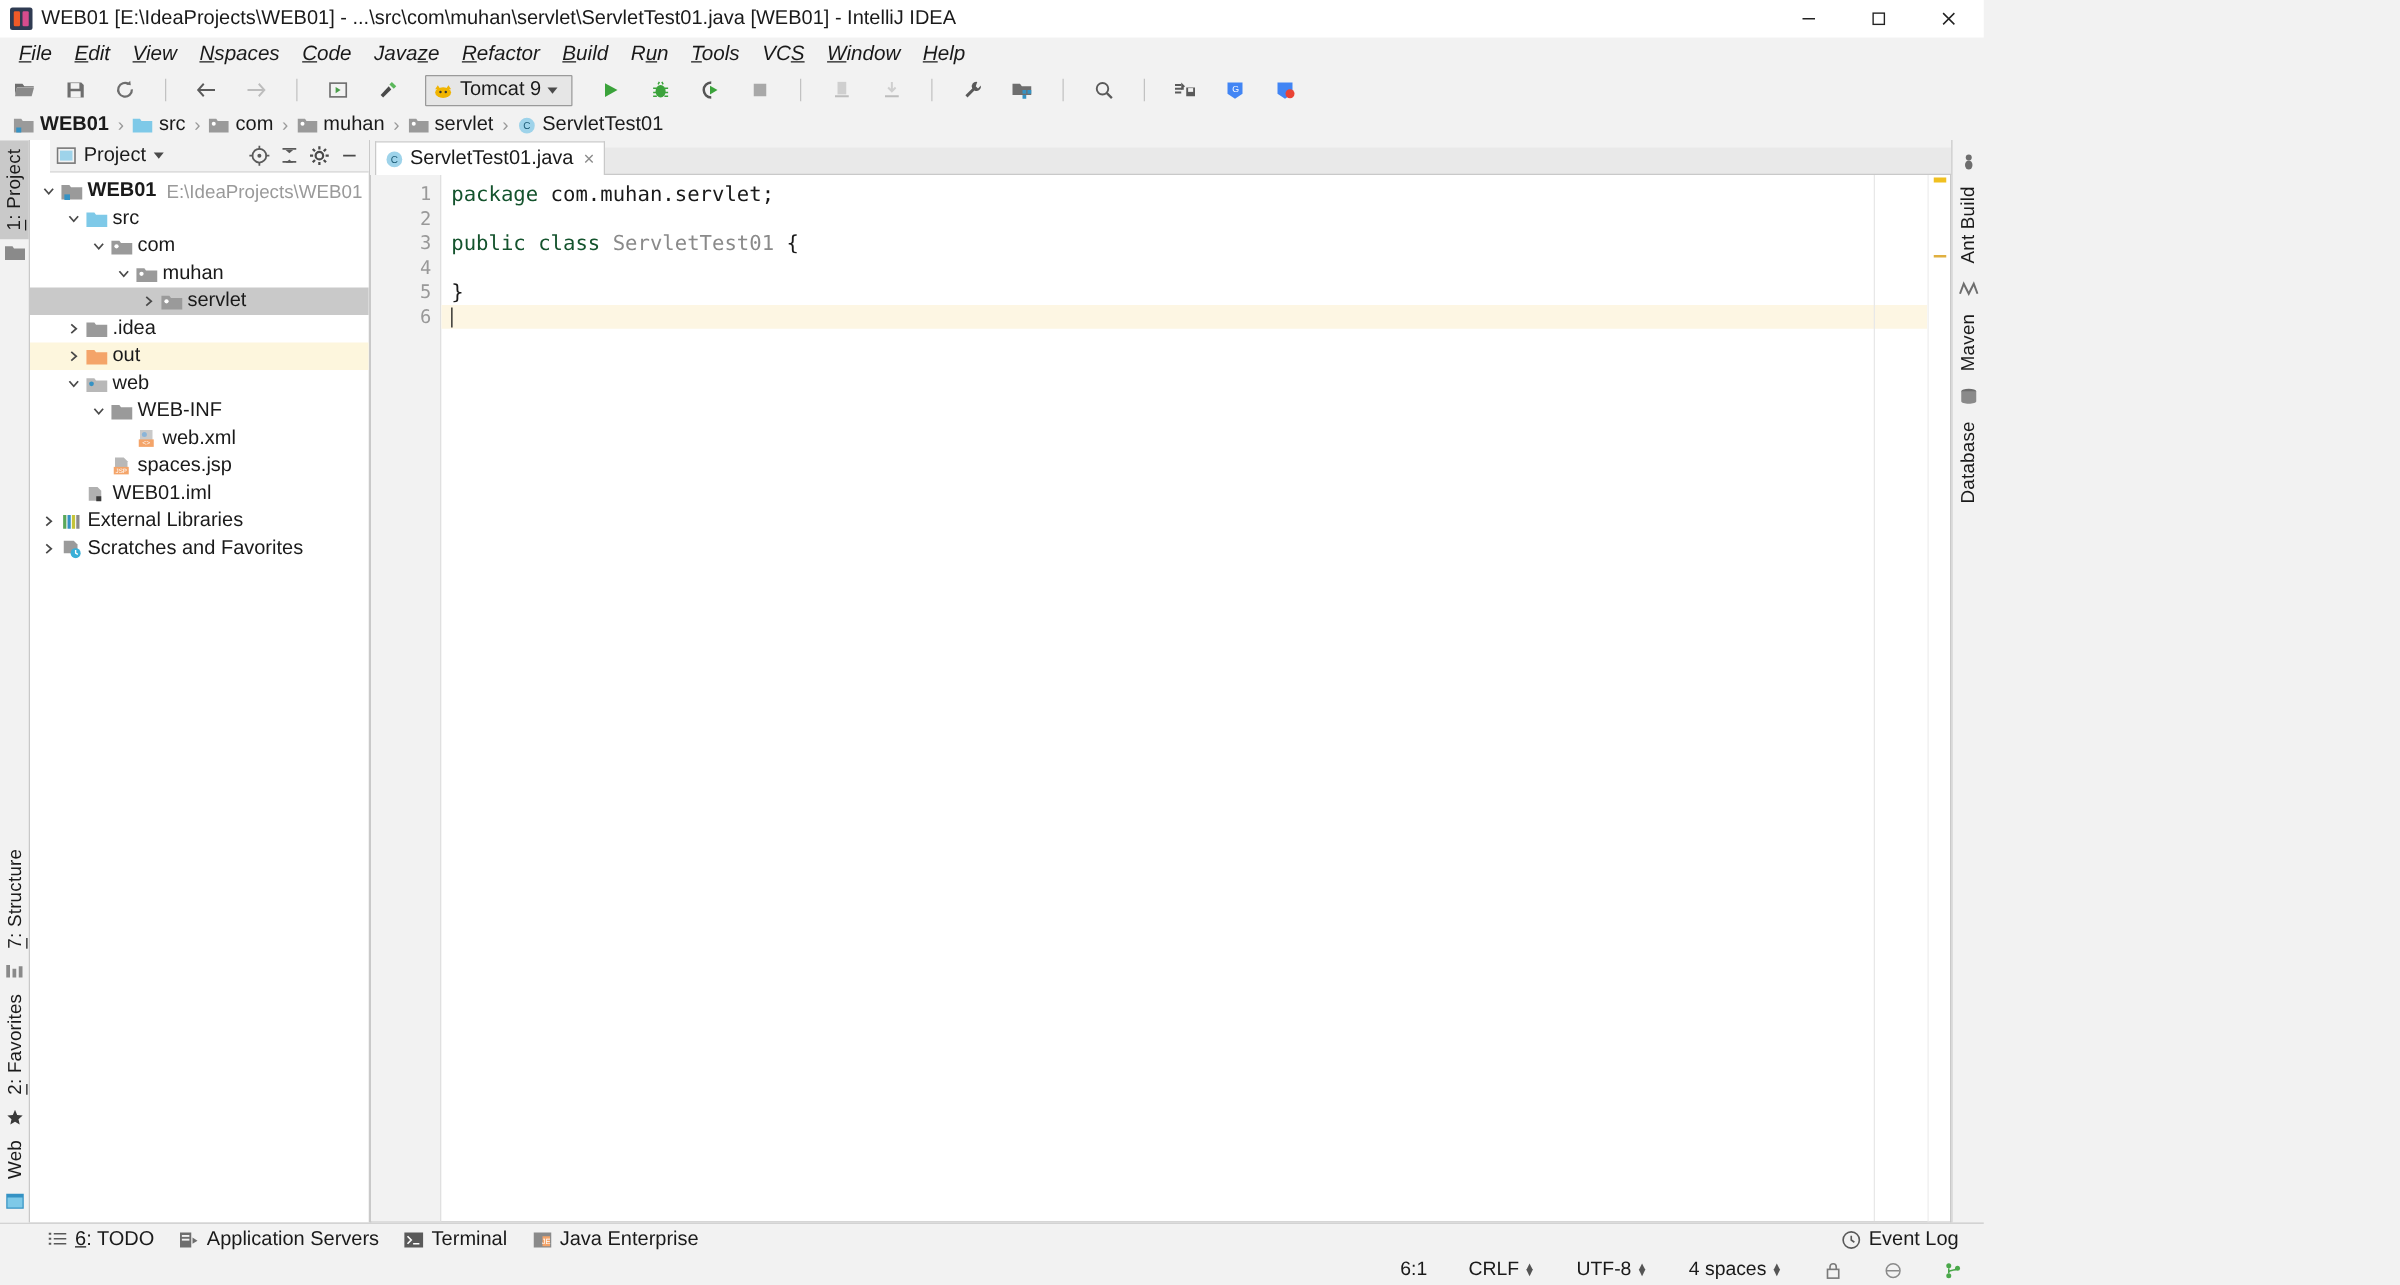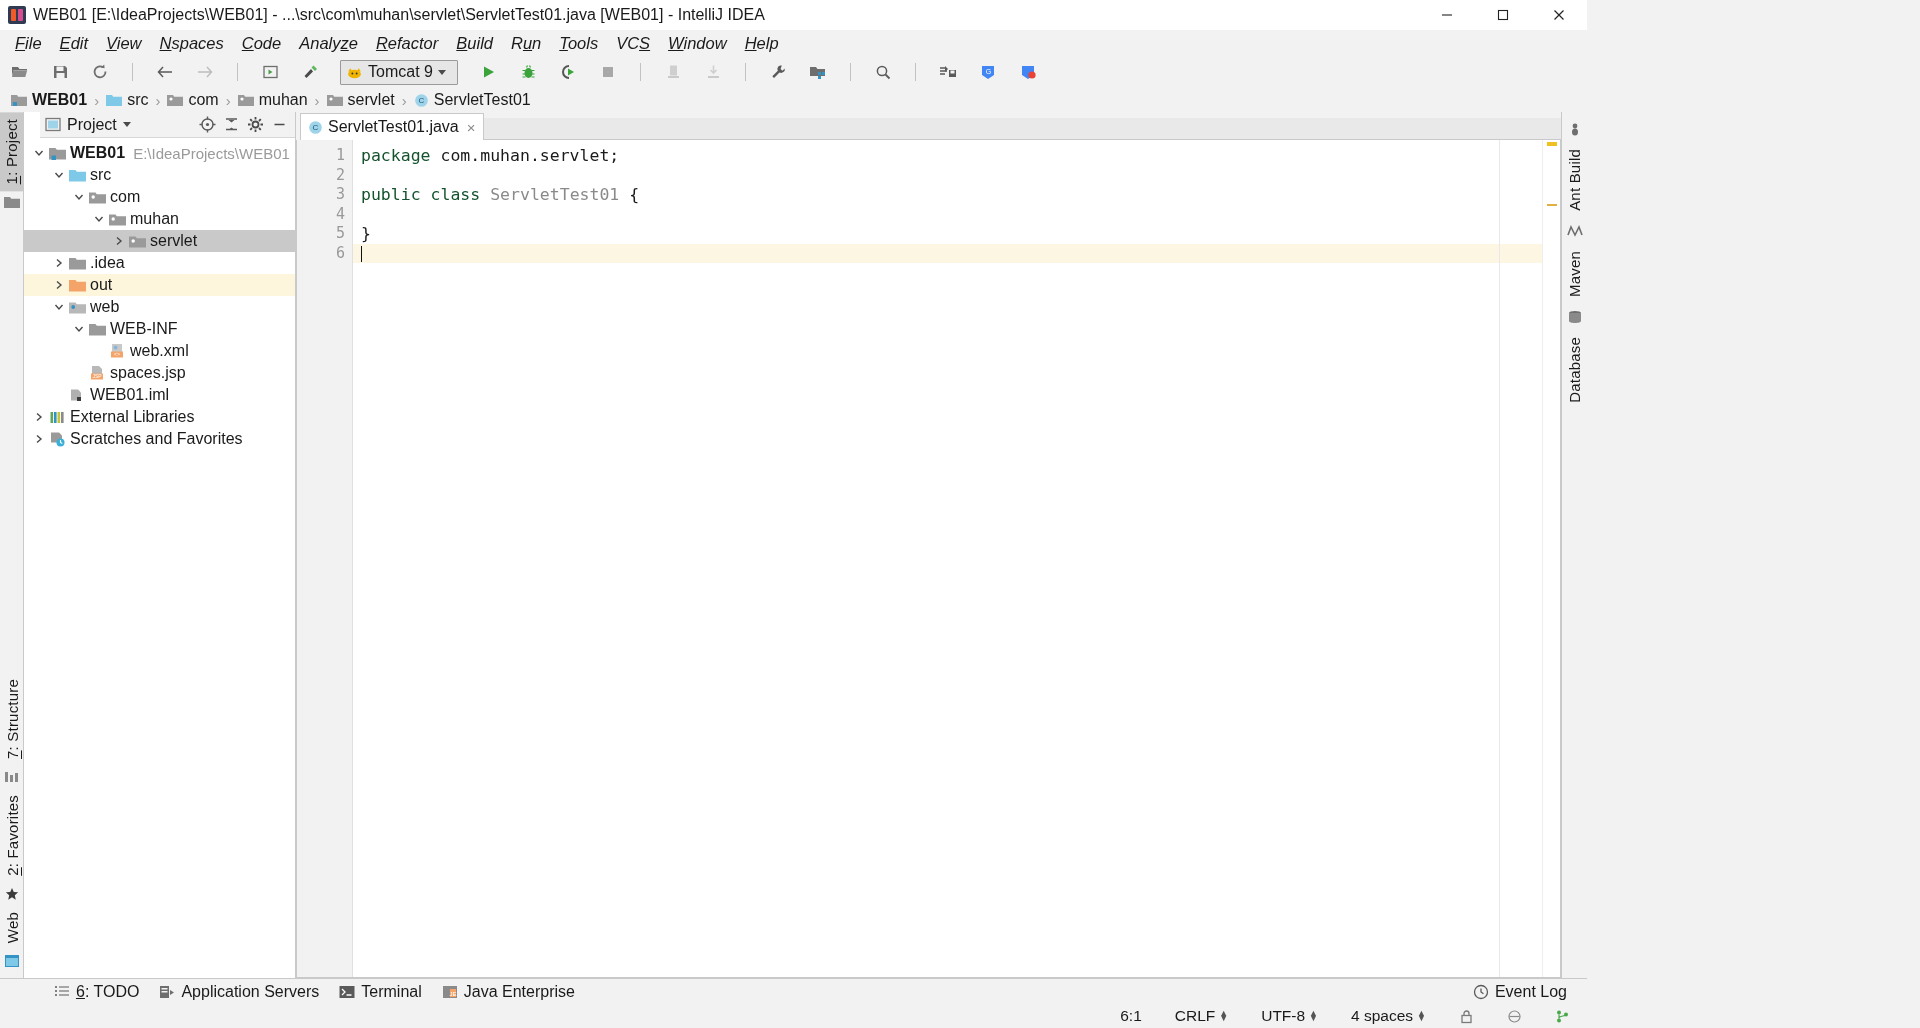--- a/index.html
+++ b/index.html
@@ -138,21 +138,21 @@
   .kw { color: #14532d; font-weight: normal; }
   .cls { color: #8a8a8a; }
   .caret-bar { display: inline-block; width: 1px; height: 16px; background: #111; vertical-align: -3px; }
   .rightmargin { position: absolute; top: 0; bottom: 0; left: 1146px; width: 1px; background: #e8e8e8; }
   .errorstripe { width: 18px; flex: 0 0 18px; background: #ffffff; border-left: 1px solid #eee; position: relative; }
   .stripe-mark { position: absolute; right: 3px; width: 10px; height: 4px; }
 
   
   .bottombar {
     height: 26px; flex: 0 0 26px; background: #f2f2f2; display: flex; align-items: center;
-    padding-left: 44px; gap: 0px; font-size: 16px; color: #1a1a1a; border-top: 1px solid #c9c9c9;
+    padding-left: 28px; gap: 0px; font-size: 16px; color: #1a1a1a; border-top: 1px solid #c9c9c9;
   }
   .btool { display: flex; align-items: center; gap: 6px; padding: 2px 10px; white-space: nowrap; }
   .btool u { text-decoration: underline; }
   .bottombar .right { margin-left: auto; display: flex; align-items: center; padding-right: 10px; gap: 6px; }
 
   
   .statusbar {
     height: 24px; flex: 0 0 24px; background: #f2f2f2; display: flex; align-items: center;
     font-size: 15.5px; color: #1a1a1a; padding: 0 8px; gap: 15px;
   }
@@ -187,21 +187,21 @@
       </div>
     </div>
   </div>
 
   <div class="menubar">
     <div class="menuitem"><u>F</u><span>ile</span></div>
     <div class="menuitem"><u>E</u><span>dit</span></div>
     <div class="menuitem"><u>V</u><span>iew</span></div>
     <div class="menuitem"><u>N</u><span>spaces</span></div>
     <div class="menuitem"><u>C</u><span>ode</span></div>
-    <div class="menuitem"><span>Analy</span><u>z</u><span>e</span></div>
+    <div class="menuitem"><span>Java</span><u>z</u><span>e</span></div>
     <div class="menuitem"><u>R</u><span>efactor</span></div>
     <div class="menuitem"><u>B</u><span>uild</span></div>
     <div class="menuitem"><span>R</span><u>u</u><span>n</span></div>
     <div class="menuitem"><u>T</u><span>ools</span></div>
     <div class="menuitem"><span>VC</span><u>S</u></div>
     <div class="menuitem"><u>W</u><span>indow</span></div>
     <div class="menuitem"><u>H</u><span>elp</span></div>
   </div>
 
   <div class="toolbar">

